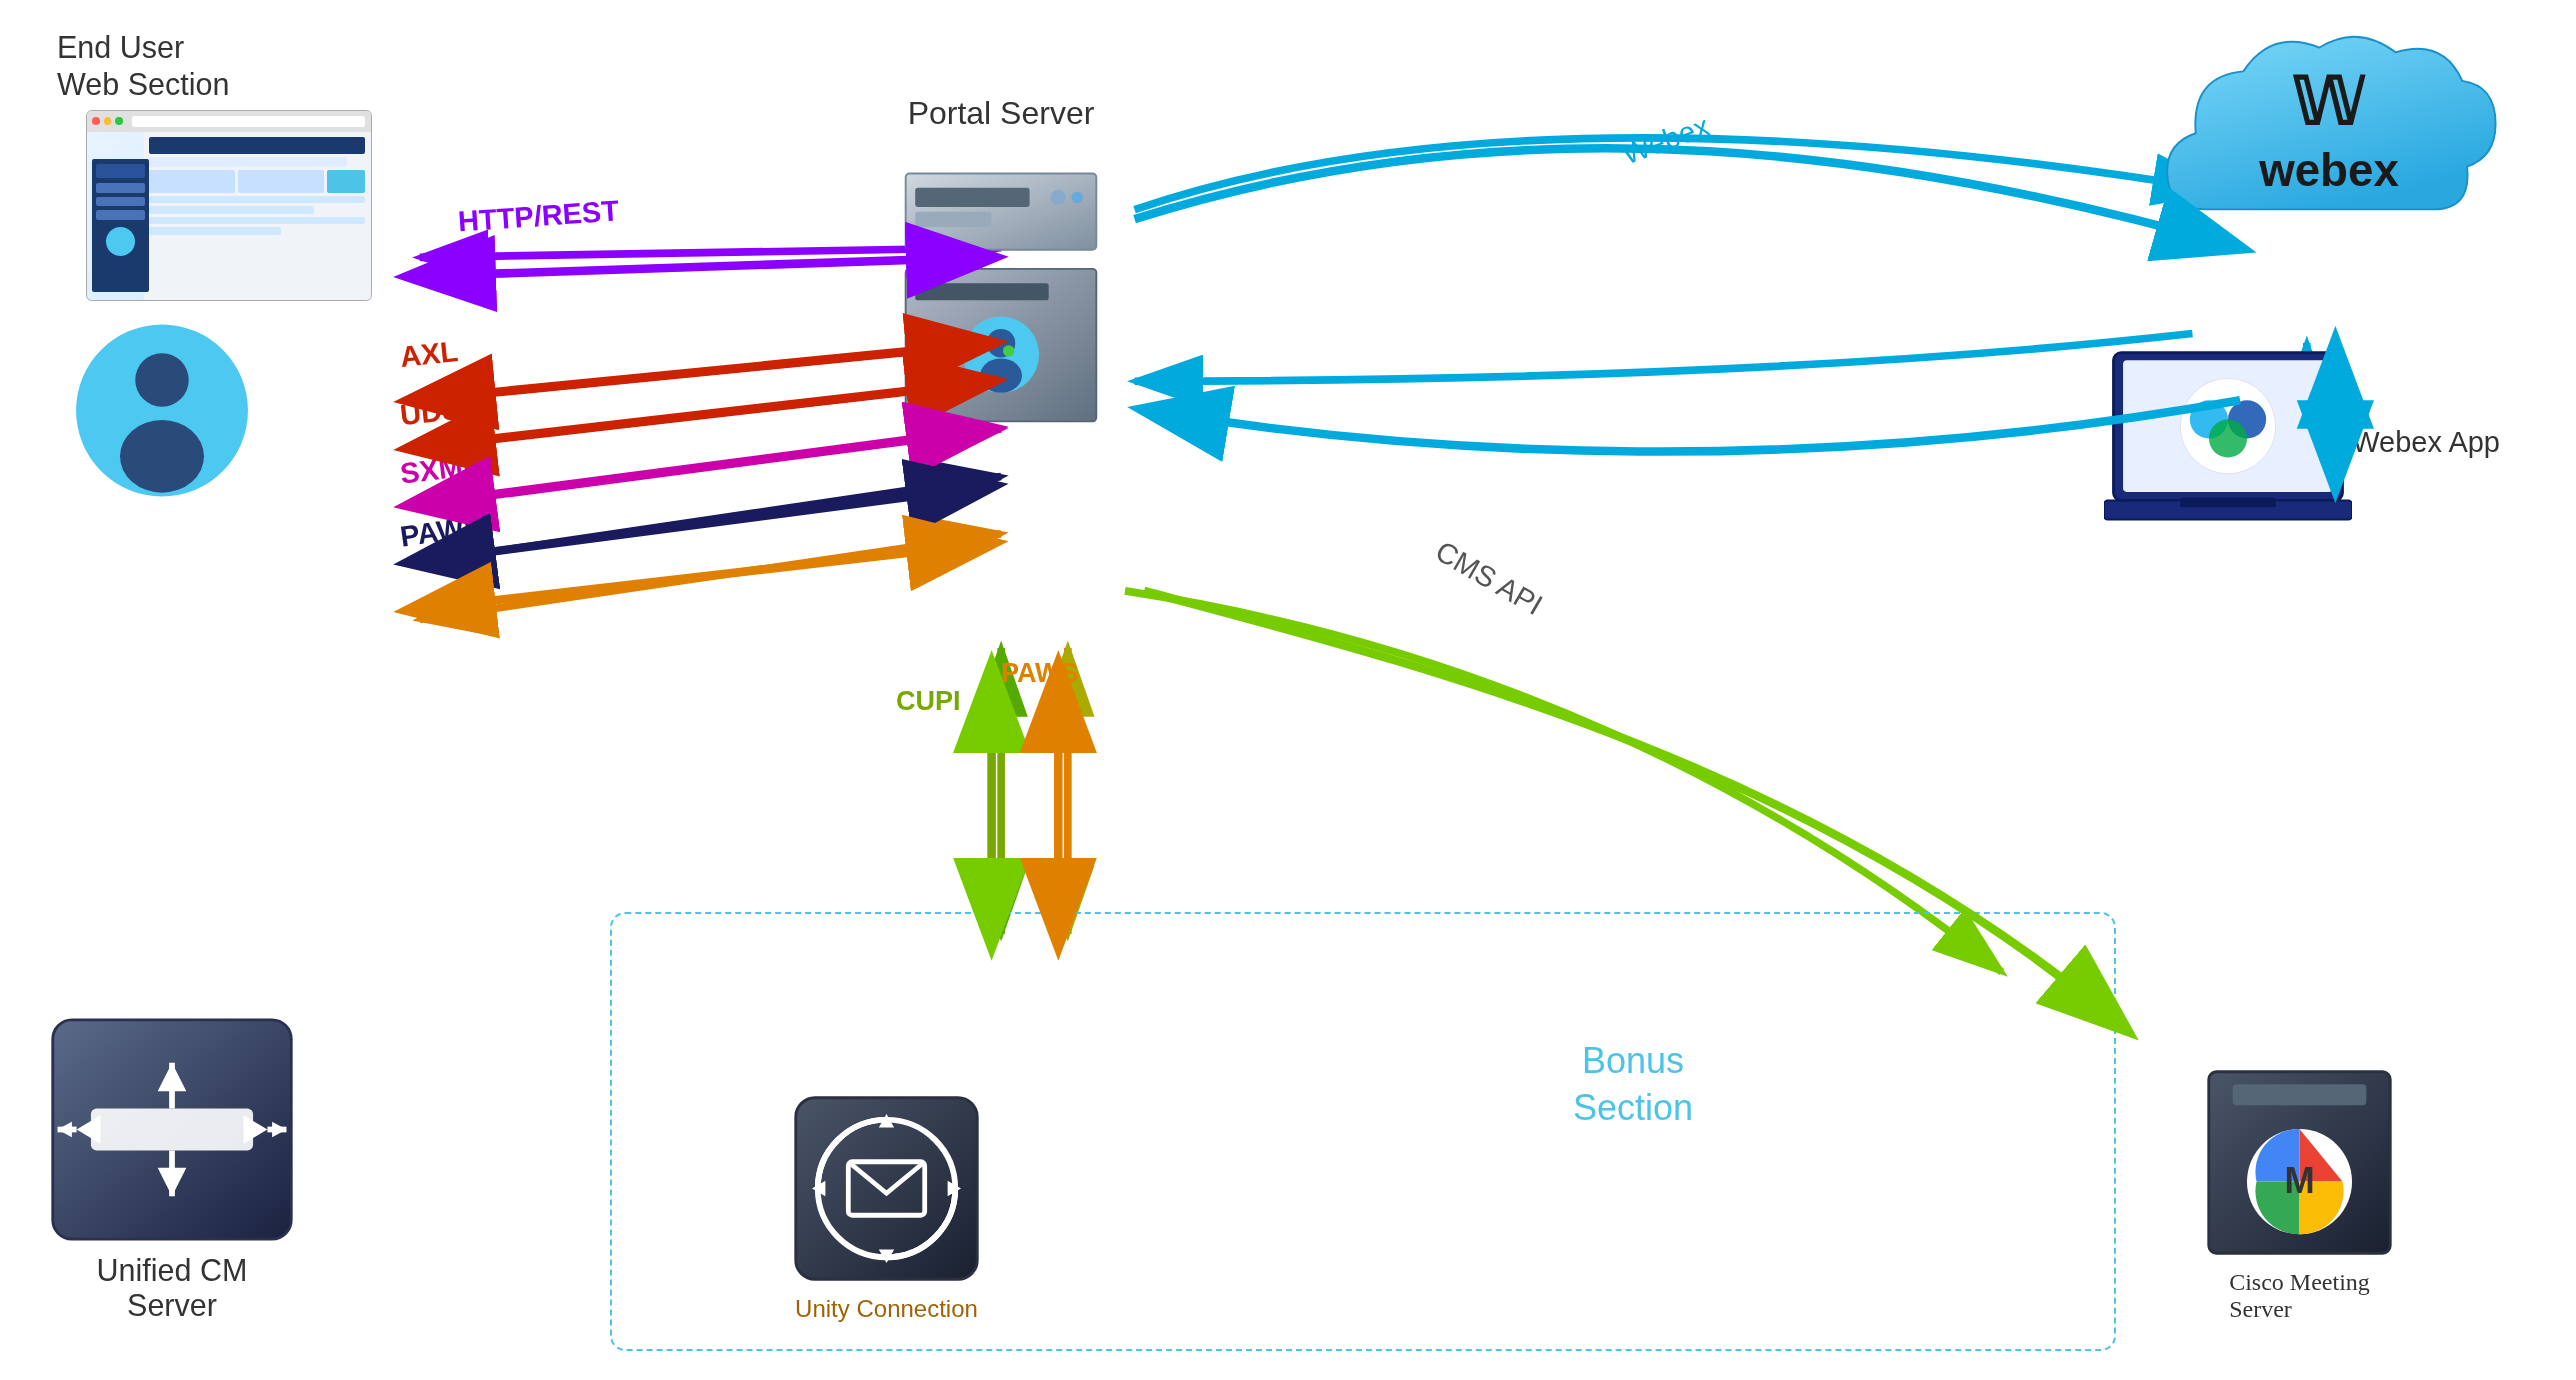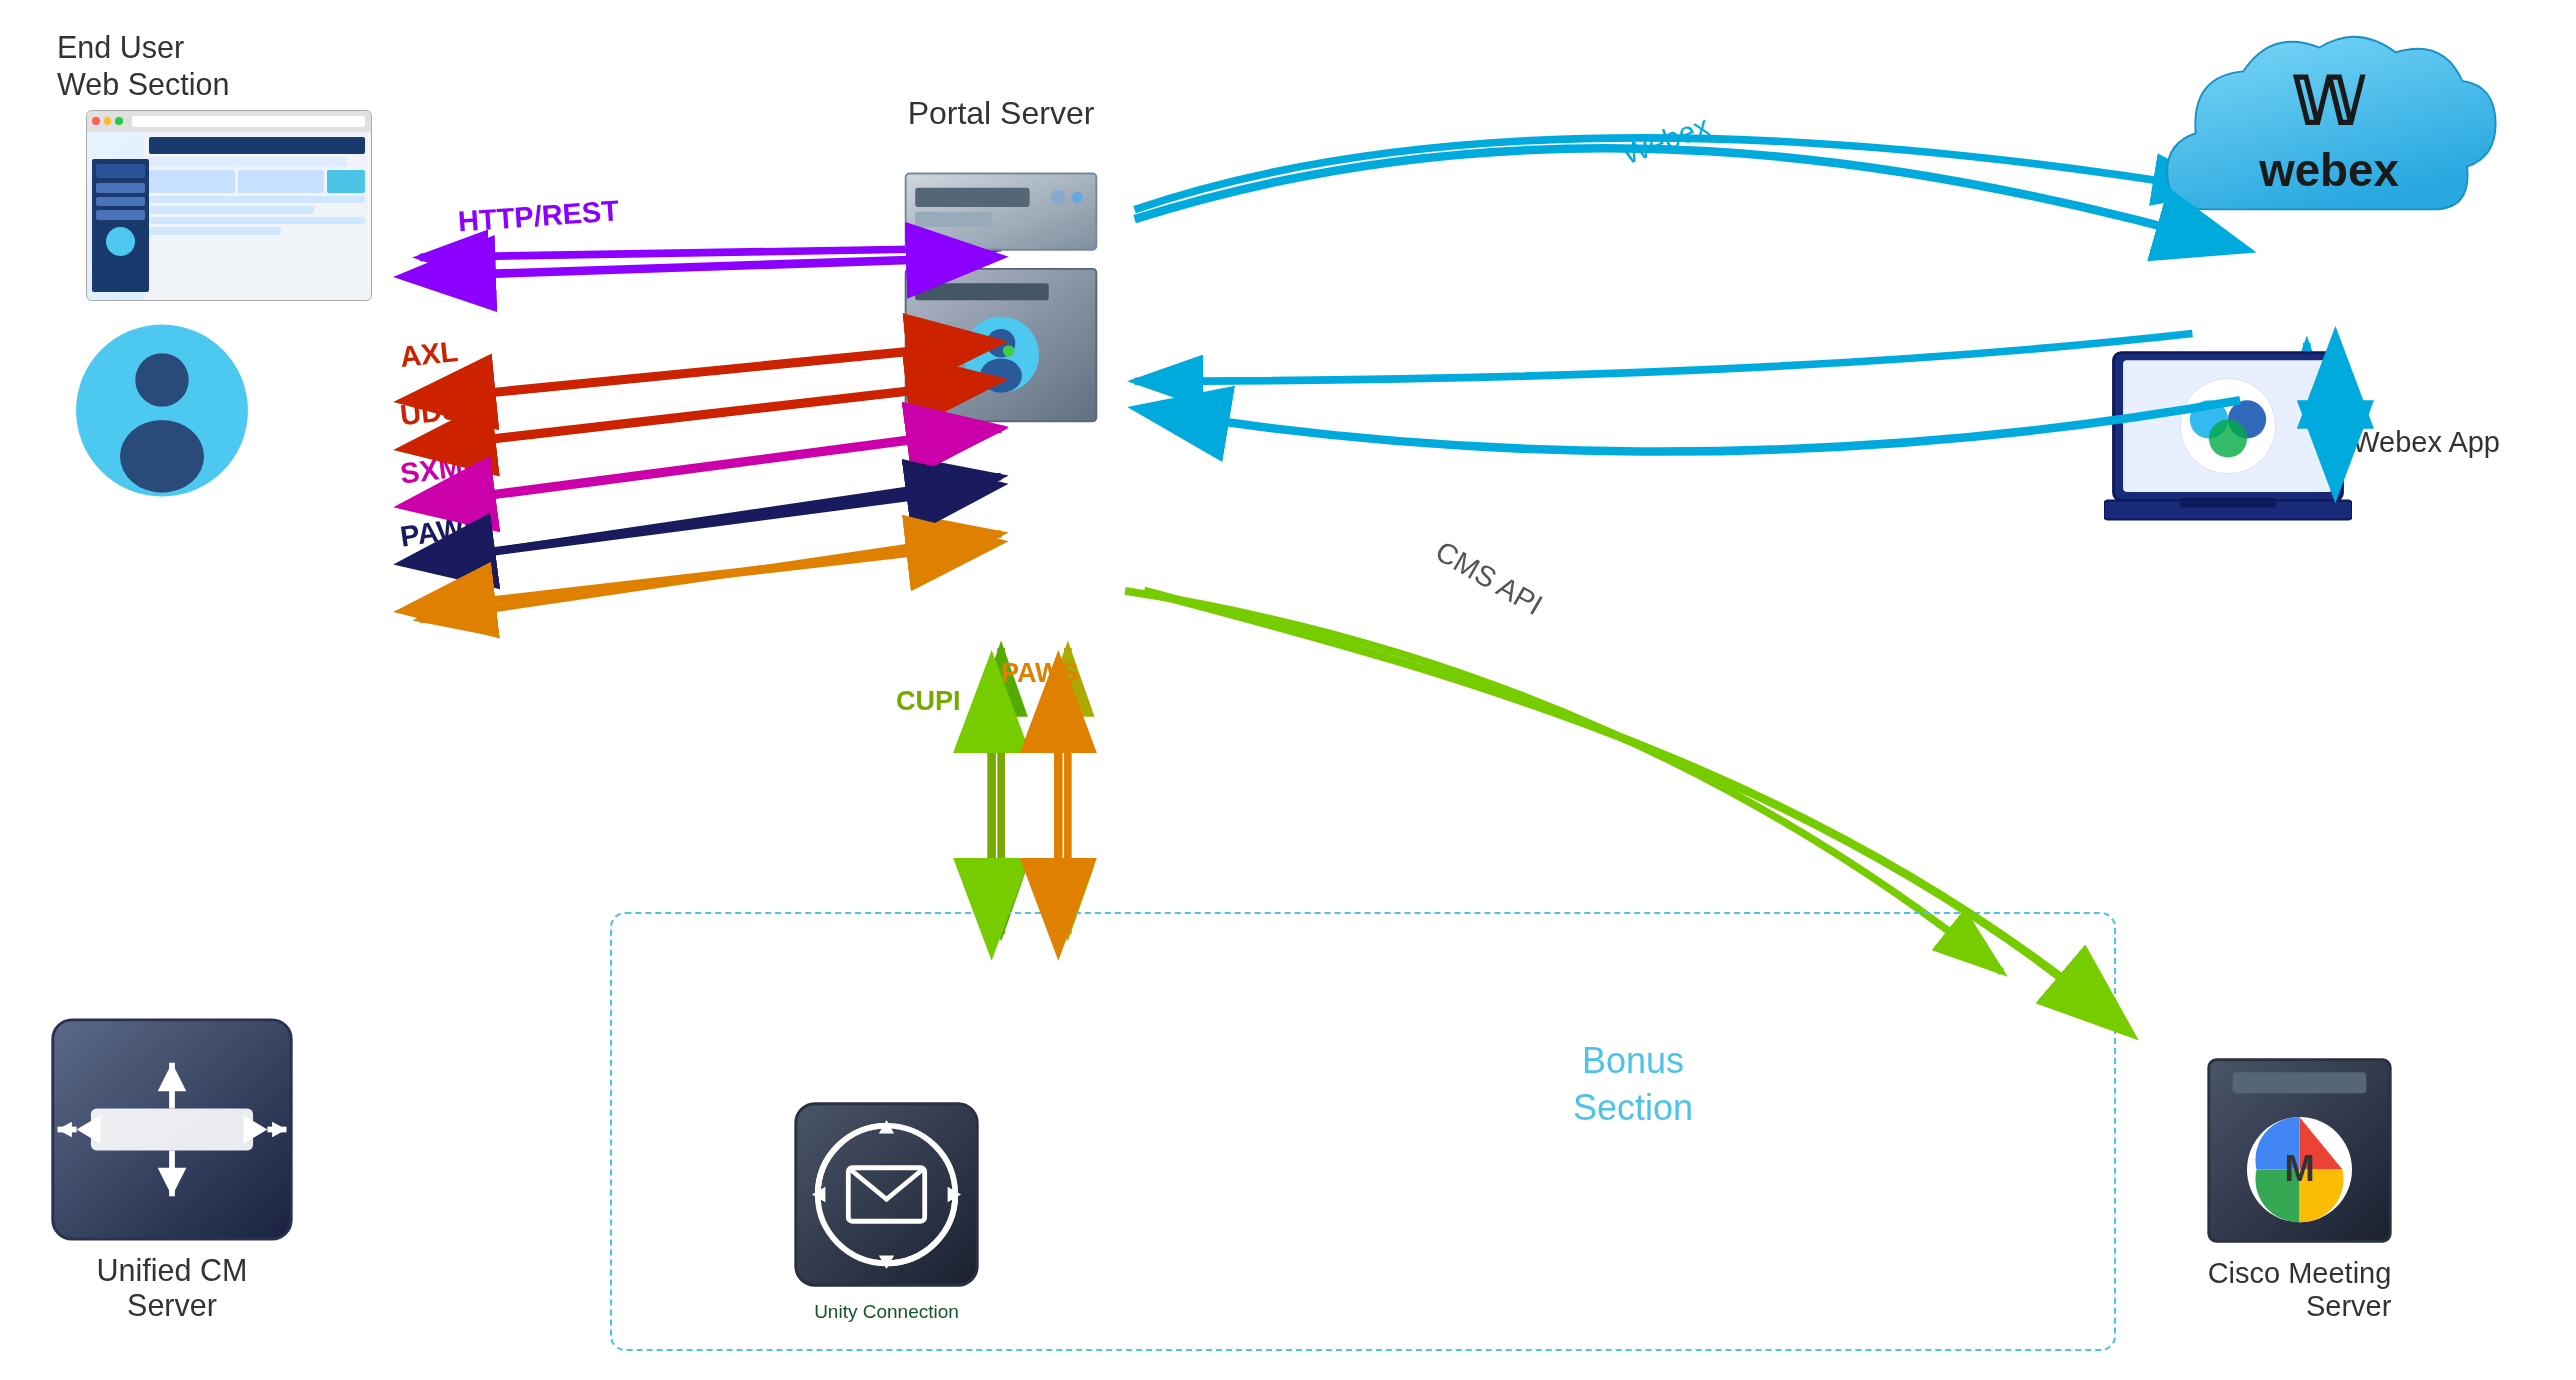--- a/index.html
+++ b/index.html
@@ -330,21 +330,21 @@
       <polyline points="60,72 100,105 140,72" fill="none" stroke="#fff" stroke-width="5"></polyline>
 
       <path d="M 28 100 A 72 72 0 0 1 100 28" stroke="#fff" stroke-width="6" fill="none" marker-end="url(#arr-white)"></path>
       <path d="M 172 100 A 72 72 0 0 1 100 172" stroke="#fff" stroke-width="6" fill="none" marker-end="url(#arr-white)"></path>
       <polygon points="100,22 92,36 108,36" fill="#fff"></polygon>
       <polygon points="100,178 92,164 108,164" fill="#fff"></polygon>
       <polygon points="22,100 36,92 36,108" fill="#fff"></polygon>
       <polygon points="178,100 164,92 164,108" fill="#fff"></polygon>
     </svg>
 
-    <div style="font-size:19px; color:#14532d; margin-top:11.4px; font-weight:400; text-align:left;">Unity Connection</div>
+    <div style="font-size:24px; color:#a16207; margin-top:11.4px; font-weight:400; text-align:left;">Unity Connection</div>
   </div>
 
   <div style="position:absolute; top:686px; left:896px; font-size:27px; color:#77aa00; font-weight:600;">CUPI</div>
   <div style="position:absolute; top:658px; left:1001px; font-size:27px; color:#e08000; font-weight:600;">PAWS</div>
 
   <div style="position:absolute; bottom:57px; right:181px; display:flex; flex-direction:column; align-items:center;">
 
     <svg width="191" height="191" viewBox="0 0 200 200">
       <defs>
         <linearGradient id="cmsGrad" x1="0%" y1="0%" x2="100%" y2="100%">
@@ -357,21 +357,21 @@
       <rect x="30" y="18" width="140" height="22" rx="4" fill="#556677"></rect>
 
       <circle cx="100" cy="120" r="55" fill="#fff"></circle>
 
       <path d="M 100 65 L 100 120 L 55 120 A 45 45 0 0 1 100 65" fill="#4285f4"></path>
       <path d="M 100 65 L 145 120 L 100 120 A 0 0 0 0 0 100 65" fill="#ea4335"></path>
       <path d="M 55 120 L 100 120 L 100 175 A 45 45 0 0 1 55 120" fill="#34a853"></path>
       <path d="M 100 120 L 145 120 A 45 45 0 0 1 100 175 L 100 120" fill="#fbbc05"></path>
       <text x="100" y="132" text-anchor="middle" font-size="38" font-weight="900" fill="#333" font-family="Arial">M</text>
     </svg>
-    <div style="font-size:29px; color:#333; margin-top:11.4px; font-weight:400; text-align:right;">
+    <div style="font-size:24px; color:#333; margin-top:11.4px; font-weight:400; text-align:left;font-family:Liberation Serif, serif;">
       <span>Cisco Meeting</span><br>
       <span>Server</span>
     </div>
   </div>
 
   <div style="position:absolute; bottom:57px; left:48px; display:flex; flex-direction:column; align-items:center;">
 
     <svg width="248" height="229" viewBox="0 0 260 240">
       <defs>
         <linearGradient id="ucmGrad" x1="0%" y1="0%" x2="100%" y2="100%">

